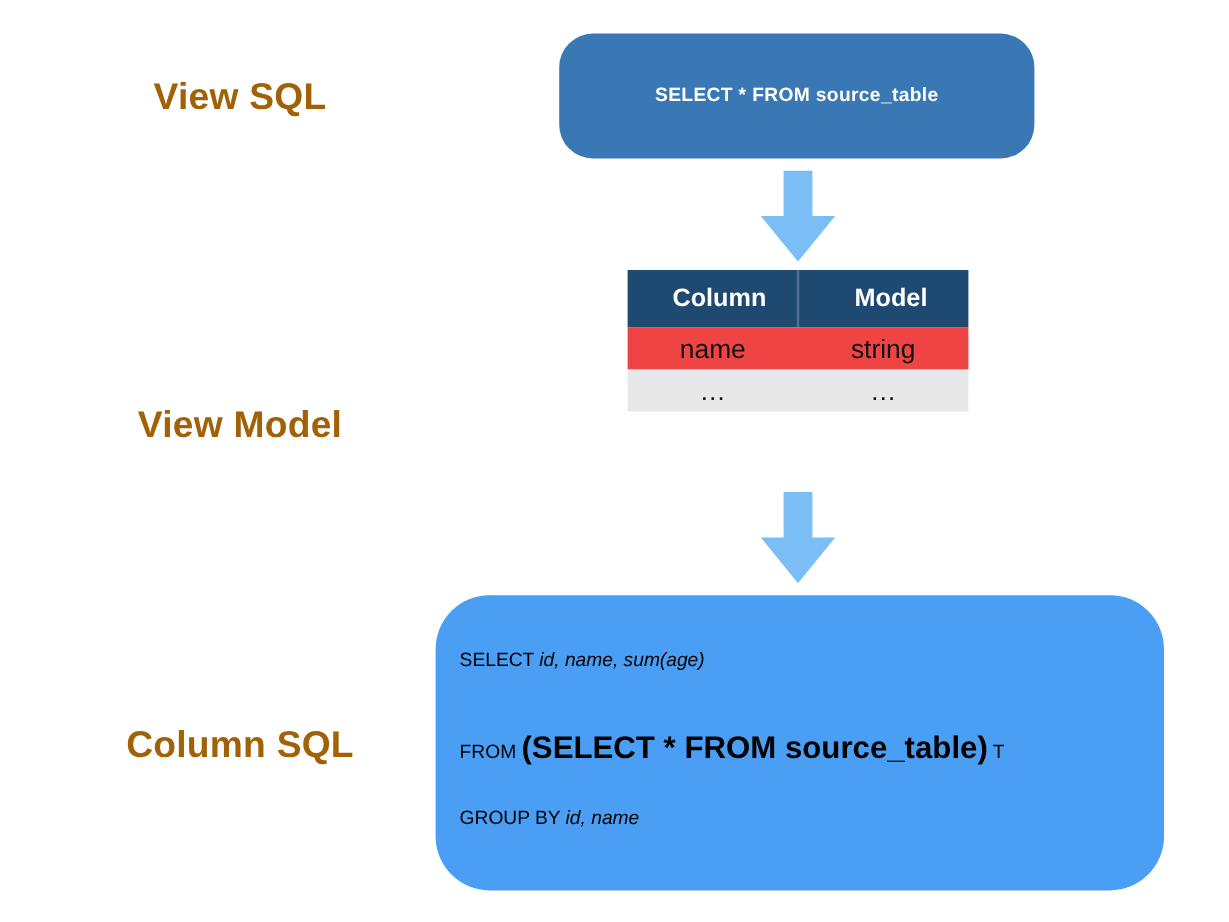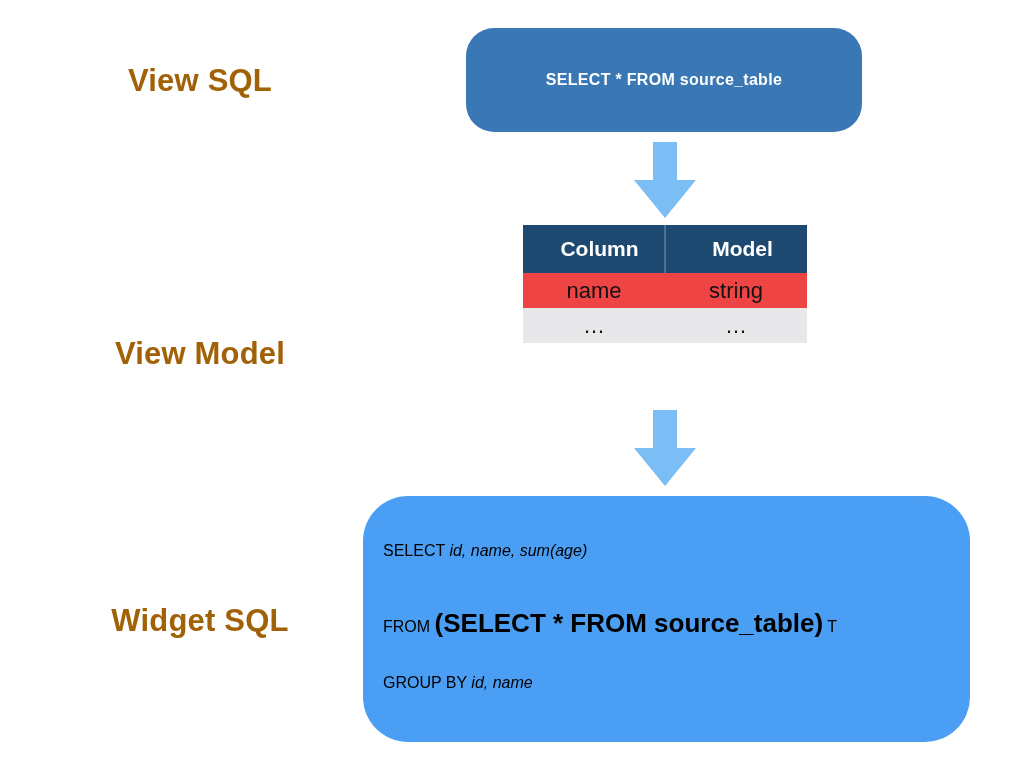--- a/index.html
+++ b/index.html
@@ -81,21 +81,21 @@
   .seg-italic  { font-style: italic;  font-weight: normal; }
   .seg-bold    { font-style: normal; font-weight: bold; font-size: 26px; }
 </style>
 </head>
 <body>
 
 <div class="stage">
 
   <div class="side-label label-view-sql">View SQL</div>
   <div class="side-label label-view-model">View Model</div>
-  <div class="side-label label-widget-sql">Widget SQL</div>
+  <div class="side-label label-widget-sql">Column SQL</div>
 
   <div class="view-sql-box" style="background-color: rgb(58, 120, 181);">
     <span class="sql-text">SELECT * FROM source_table</span>
   </div>
 
   <svg class="arrow arrow-1" viewBox="0 0 62 76">
     <polygon points="19,0 43,0 43,38 62,38 31,76 0,38 19,38" style="fill: rgb(122, 190, 245);"></polygon>
   </svg>
 
   <table class="vm-table">

